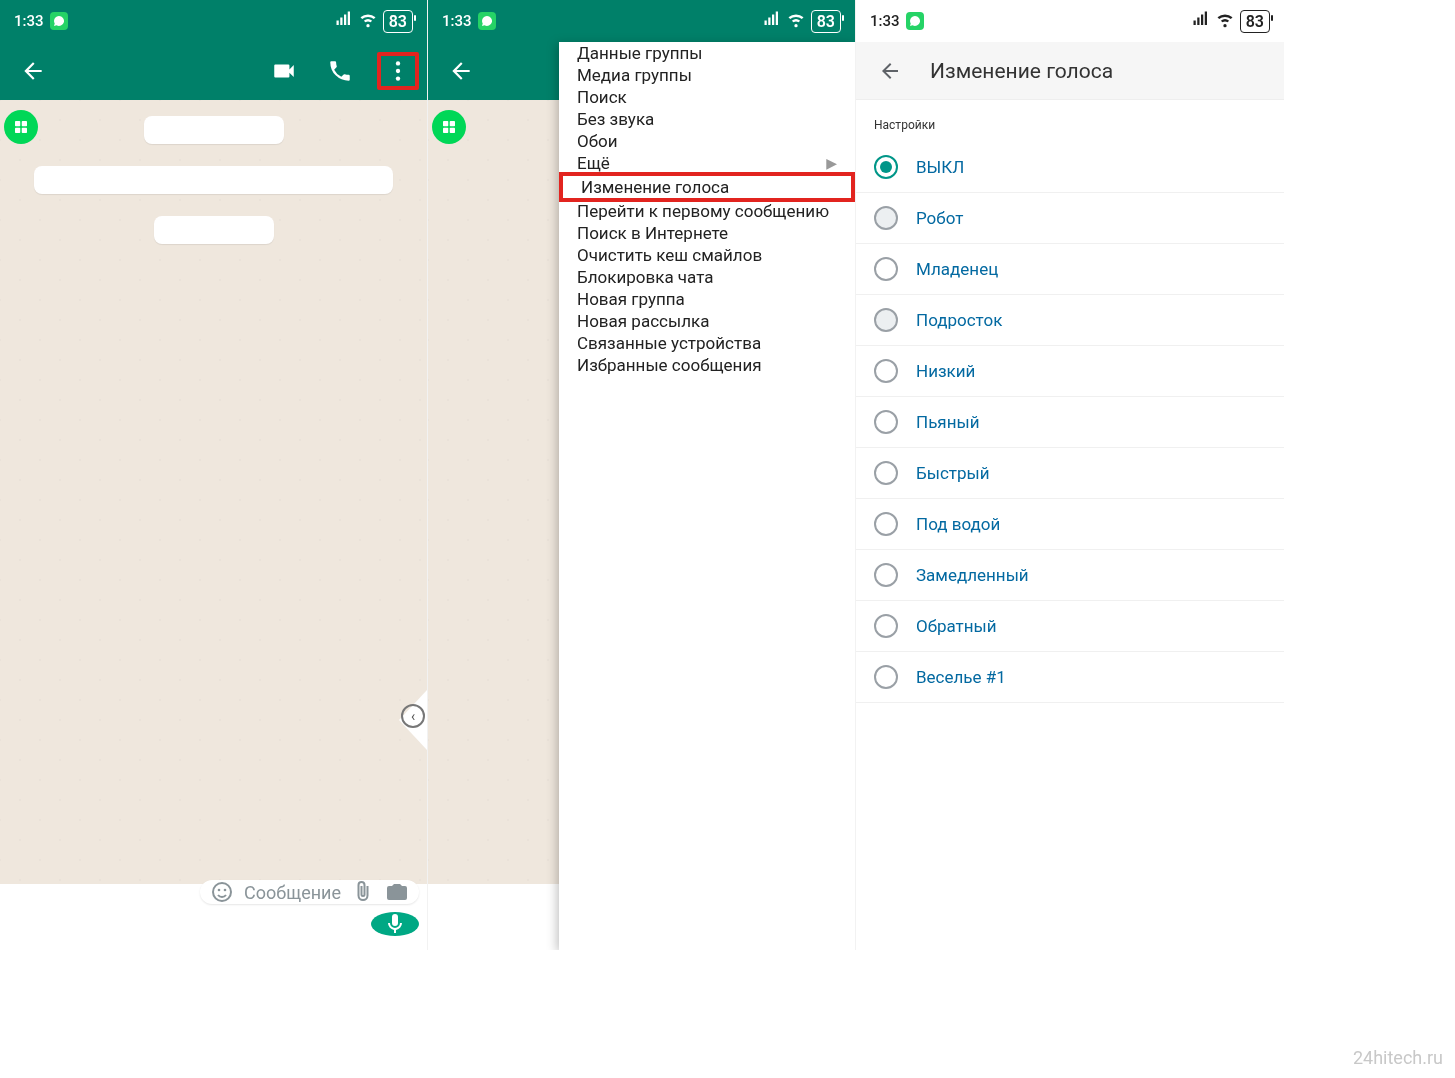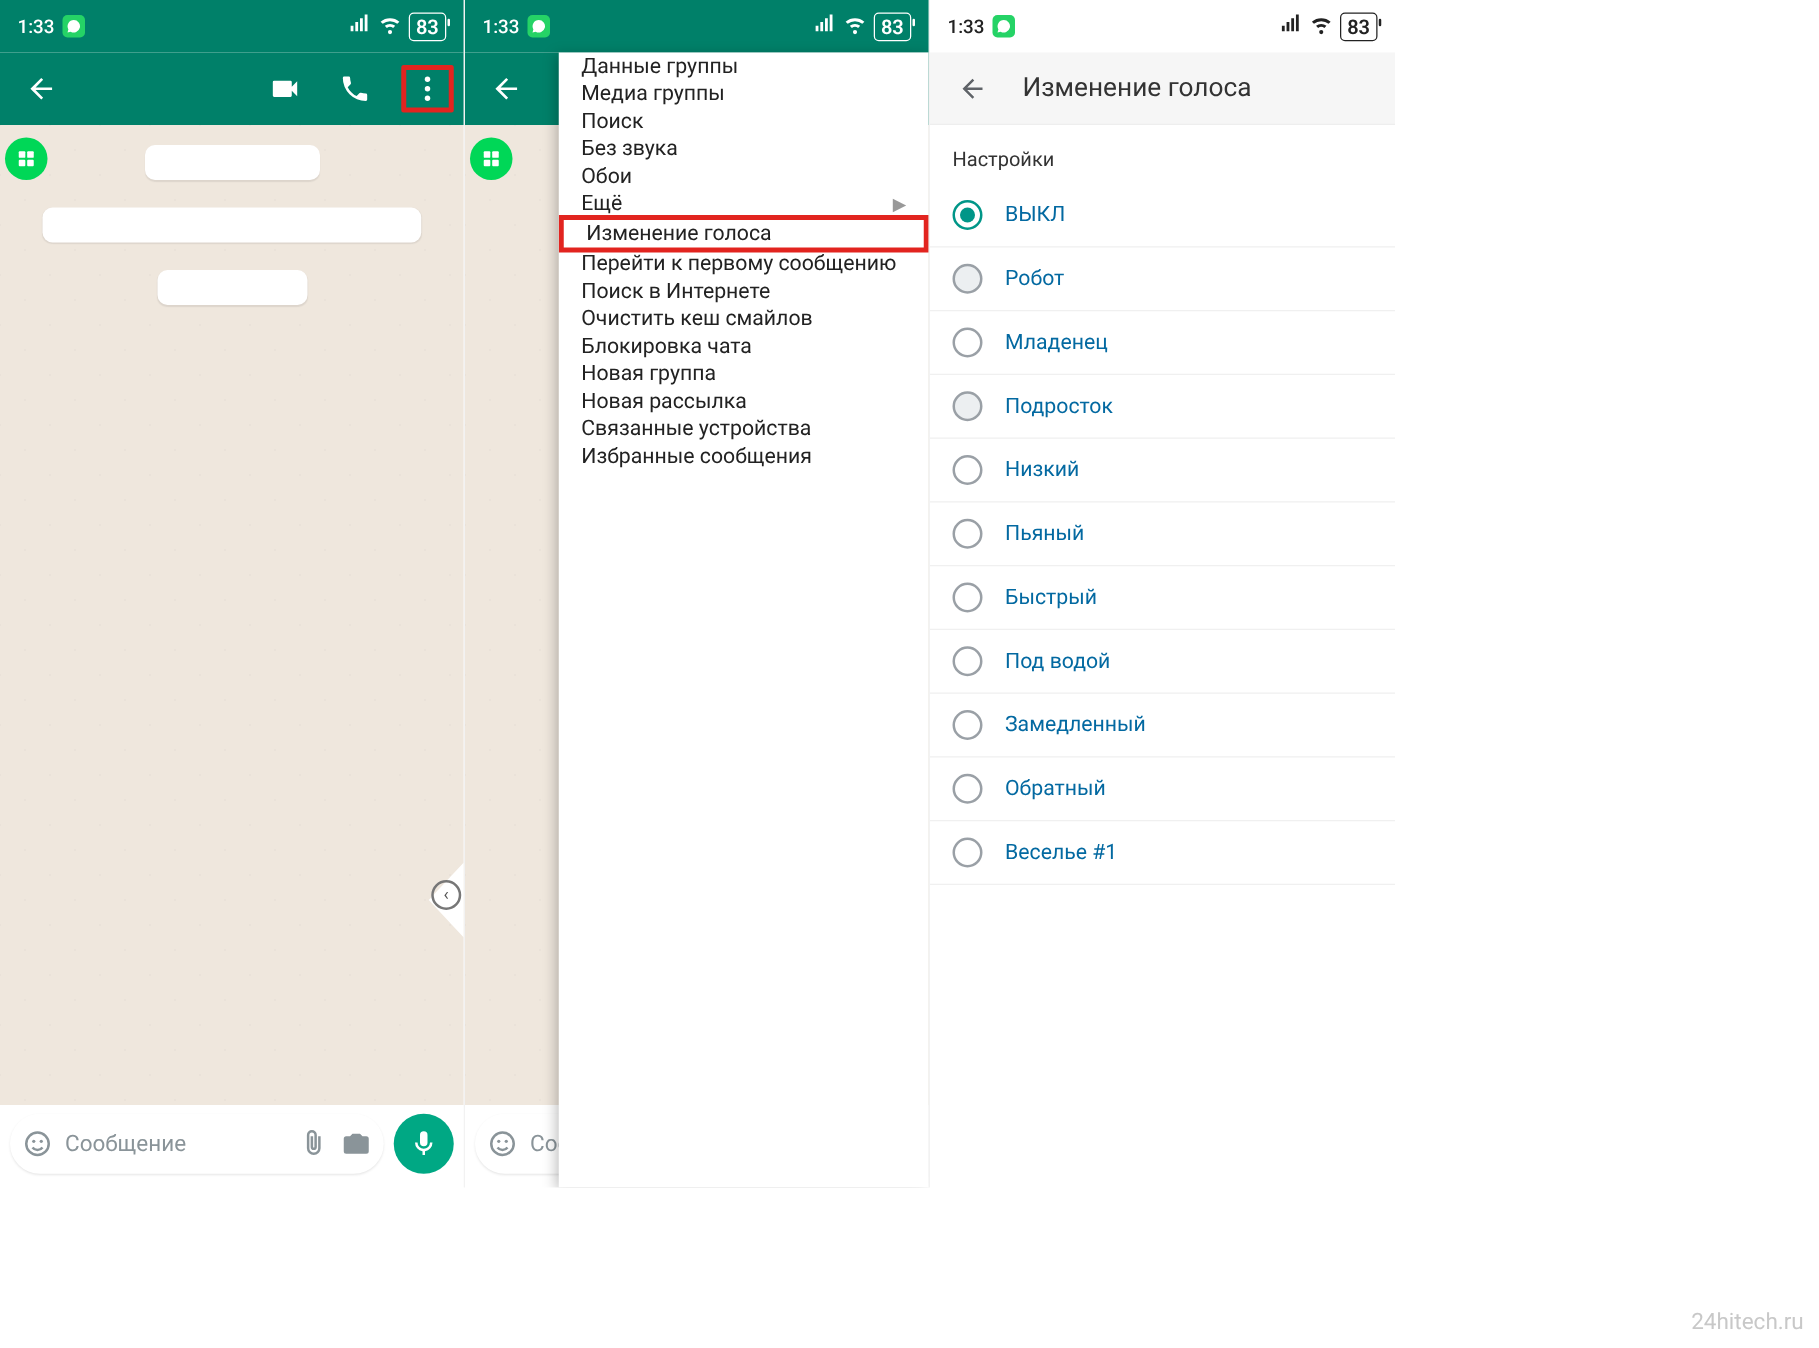--- a/index.html
+++ b/index.html
@@ -10,21 +10,21 @@
     height: 1078px;
     overflow: hidden;
     position: relative;
   }
   .phones {
     display: flex;
     width: 1285px;
     height: 950px;
   }
   .phone {
-    width: 372px;
+    width: 428px;
     height: 950px;
     position: relative;
     overflow: hidden;
     flex-shrink: 0;
     border-right: 1px solid rgba(0,0,0,0.05);
   }
   .phone:last-child { border-right: none; }
 
   
   .statusbar {
@@ -101,23 +101,24 @@
   }
   .side-arrow-inner {
     position: absolute; right: 2px; top: 604px;
     width: 24px; height: 24px; border: 2px solid #777; border-radius: 50%;
     display: flex; align-items: center; justify-content: center;
     font-size: 14px; color: #555;
   }
 
   
   .compose {
-    position: absolute; bottom: 0; left: 0; right: 0;
-    height: 66px; display: flex; align-items: center; gap: 8px;
+    position: absolute; bottom: 12px; left: 0; right: 0;
+    height: 66px; display: flex; align-items: flex-end; gap: 8px;
     padding: 8px 8px 12px;
+    flex-direction: column;
   }
   .compose-input {
     flex: 1; height: 48px; background: #fff; border-radius: 24px;
     display: flex; align-items: center; padding: 0 10px; gap: 10px;
     box-shadow: 0 1px 2px rgba(0,0,0,0.1);
   }
   .compose-input svg { width: 24px; height: 24px; fill: #8a9499; }
   .compose-input .text { flex: 1; color: #8a9499; font-size: 18px; }
   .mic-fab {
     width: 48px; height: 48px; border-radius: 50%; background: #00a884;
@@ -141,21 +142,21 @@
 
   
   .settings-header {
     height: 58px; background: #f6f6f6;
     display: flex; align-items: center; gap: 22px; padding: 0 16px;
     border-bottom: 1px solid #eee;
   }
   .settings-header svg { width: 24px; height: 24px; fill: #5f6368; }
   .settings-title { font-size: 21px; color: #333; }
   .settings-sub {
-    padding: 18px 18px 10px; font-size: 16px; color: #333;
+    padding: 18px 18px 10px; font-size: 12px; color: #333;
   }
   .radio-list { }
   .radio-item {
     display: flex; align-items: center; gap: 18px;
     padding: 13px 18px; font-size: 17px; color: #0369a1;
     border-bottom: 1px solid #f0f0f0; cursor: pointer;
   }
   .radio {
     width: 24px; height: 24px; border: 2px solid #9aa0a6; border-radius: 50%;
     display: flex; align-items: center; justify-content: center; flex-shrink: 0;

